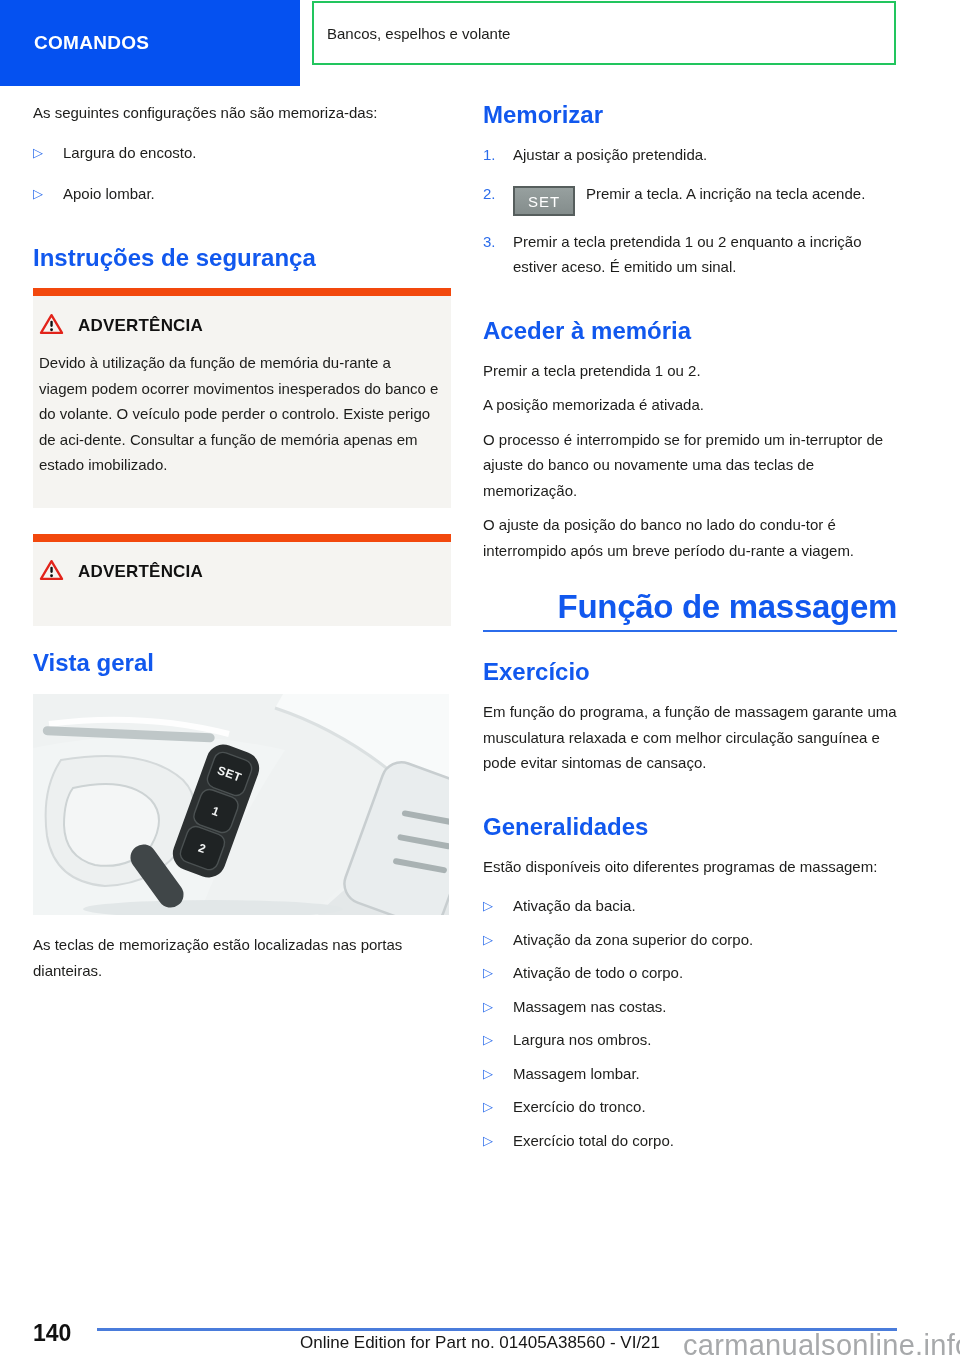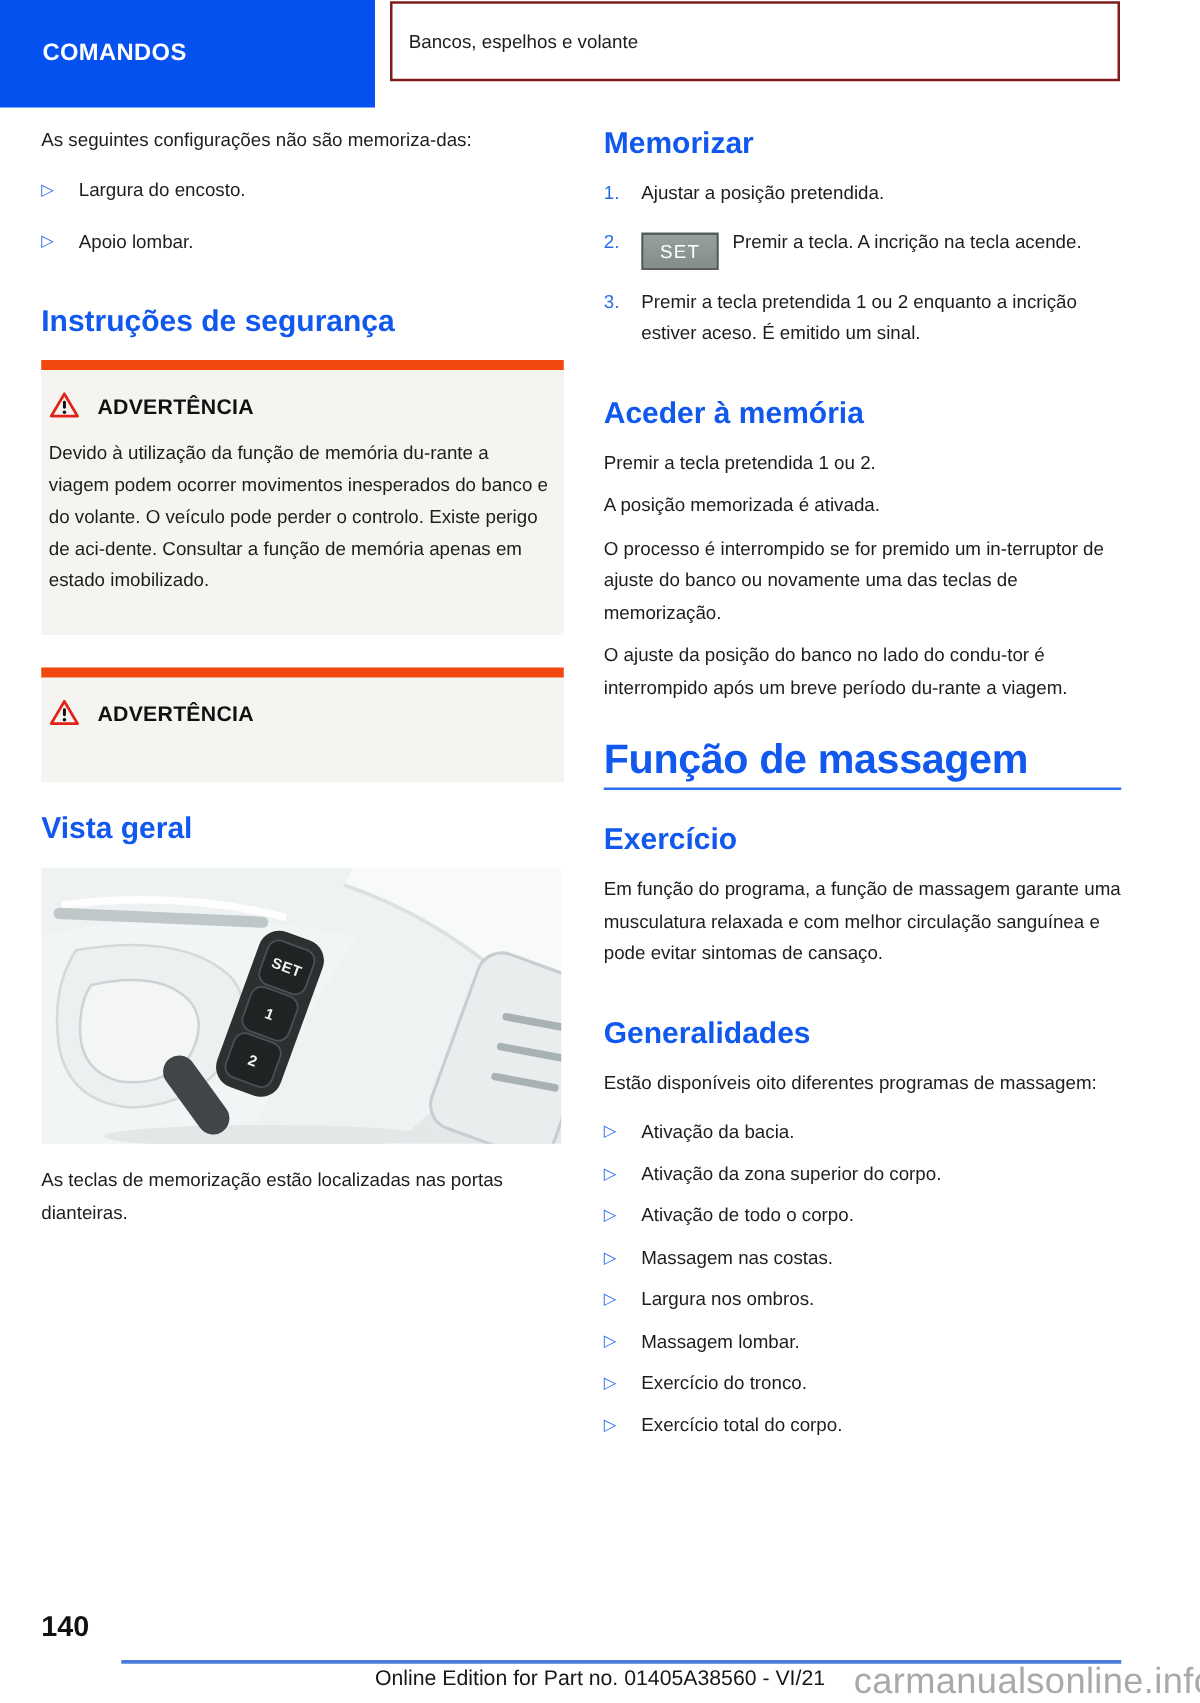--- a/index.html
+++ b/index.html
@@ -3,36 +3,36 @@
 <meta charset="utf-8">
 <style>
   html,body{margin:0;padding:0;background:#ffffff;}
   .page{position:relative;width:960px;height:1362px;background:#ffffff;overflow:hidden;
         font-family:"Liberation Sans","DejaVu Sans",sans-serif;color:#1d1d1b;}
 
   
   .chapter-tab{position:absolute;left:0;top:0;width:300px;height:86px;background:#0551f0;
                display:flex;align-items:center;}
   .chapter-tab span{color:#ffffff;font-size:19px;font-weight:bold;margin-left:34px;letter-spacing:.3px;}
-  .section-box{position:absolute;left:312px;top:1px;width:584px;height:64px;border:2px solid #7f1d1d;
+  .section-box{position:absolute;left:312px;top:1px;width:584px;height:64px;border:2px solid #22c55e;
                box-sizing:border-box;background:#ffffff;display:flex;align-items:center;}
   .section-box span{font-size:15px;color:#1d1d1b;margin-left:13px;}
 
   
   .col{position:absolute;top:100px;font-size:15px;line-height:25.5px;}
   .col-left{left:33px;width:418px;}
   .col-right{left:483px;width:414px;}
 
   p.body{margin:9px 0;}
   p.first{margin-top:0;}
 
   h2.sect{color:#1158ee;font-size:24px;line-height:30px;font-weight:bold;margin:36px 0 12px;}
   h2.first{margin-top:0;}
   h1.chapter{color:#1158ee;font-size:33px;line-height:40px;font-weight:bold;letter-spacing:-.3px;
-             margin:24px 0 16px;padding-bottom:3px;border-bottom:2px solid #2b6ceb;}
+             margin:24px 0 16px;padding-bottom:3px;border-bottom:2px solid #2b6ceb;text-align:right;}
 
   
   ul.tri-list{list-style:none;margin:14px 0 0;padding:0;}
   ul.tri-list li{display:flex;margin:0 0 8px 0;}
   ul.tri-list.spread li{margin-bottom:16px;}
   .tri{width:30px;flex:0 0 30px;color:#2b6ceb;font-size:13px;line-height:25px;
        font-family:"DejaVu Sans",sans-serif;}
 
   
   .warnbox{background:#f5f4f1;border-top:8px solid #f2480d;margin-top:15px;
@@ -51,21 +51,21 @@
   .setkey{display:inline-block;width:62px;height:30px;line-height:27px;text-align:center;
           background:linear-gradient(#97a09f,#848d8c);border:2px solid #565e5d;box-sizing:border-box;
           color:#ffffff;font-size:15px;letter-spacing:1px;margin-right:11px;vertical-align:-8px;}
 
   
   figure.door-figure{margin:16px 0 0;padding:0;width:416px;height:221px;}
   .img-label{fill:#f3f5f5;font-size:12px;font-weight:600;text-anchor:middle;letter-spacing:.5px;
              font-family:"Liberation Sans","DejaVu Sans",sans-serif;}
 
   
-  .pagenum{position:absolute;left:33px;top:1288px;font-size:23px;font-weight:bold;color:#111111;}
+  .pagenum{position:absolute;left:33px;top:1320px;font-size:23px;font-weight:bold;color:#111111;}
   .footline{position:absolute;left:97px;top:1328px;width:800px;height:3px;background:#4a7cdb;}
   .edition{position:absolute;left:0;top:1333px;width:960px;text-align:center;font-size:17px;color:#161616;}
   .watermark{position:absolute;left:683px;top:1329px;font-size:29px;color:#a7a9ab;letter-spacing:.3px;}
 </style>
 </head>
 <body>
 
 <div class="page">
 
   <div class="chapter-tab">

